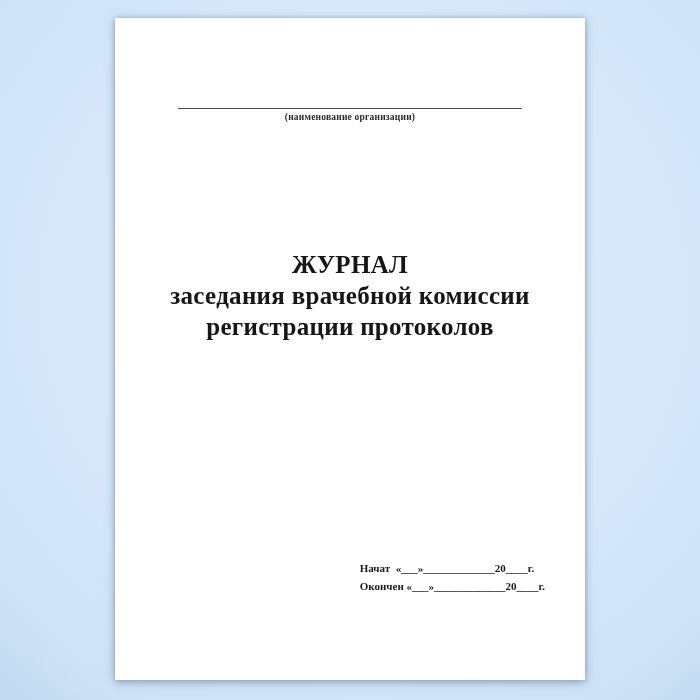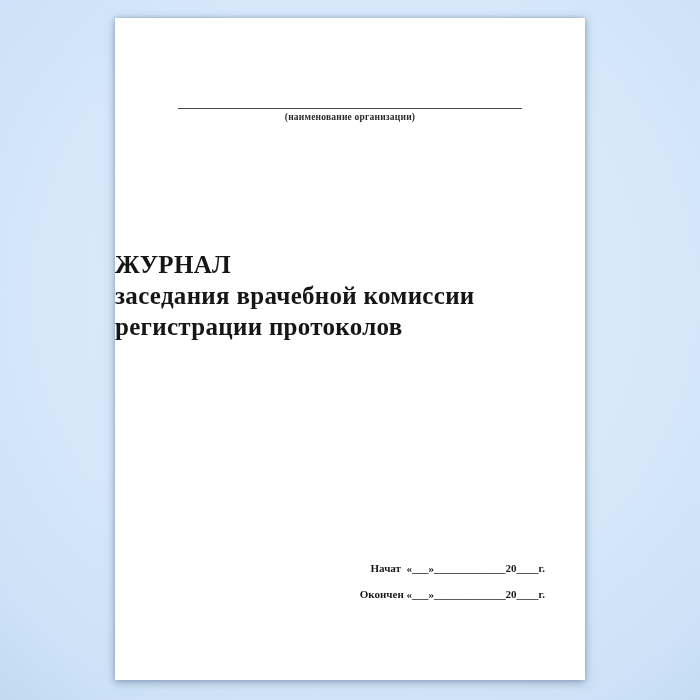--- a/index.html
+++ b/index.html
@@ -44,41 +44,42 @@
     font-size: 9.5px;
     font-weight: bold;
     letter-spacing: 0.2px;
     color: #2a2a2a;
   }
   .title {
     position: absolute;
     top: 231px;
     left: 0;
     right: 0;
+    text-align: center;
     font-size: 25px;
     font-weight: bold;
     line-height: 31px;
     letter-spacing: 0.3px;
     color: #161616;
   }
   .dates {
     position: absolute;
     top: 543px;
     right: 40px;
-    text-align: right;
+    text-align: left;
     font-size: 11px;
     font-weight: bold;
     line-height: 14px;
     color: #1a1a1a;
   }
   .date-line {
     white-space: pre;
   }
   .date-line + .date-line {
-    margin-top: 12px;
+    margin-top: 4px;
   }
 </style>
 </head>
 <body>
 
 <div class="scene">
   <div class="page">
 
     <div class="org-block">
       <div class="org-line"></div>

